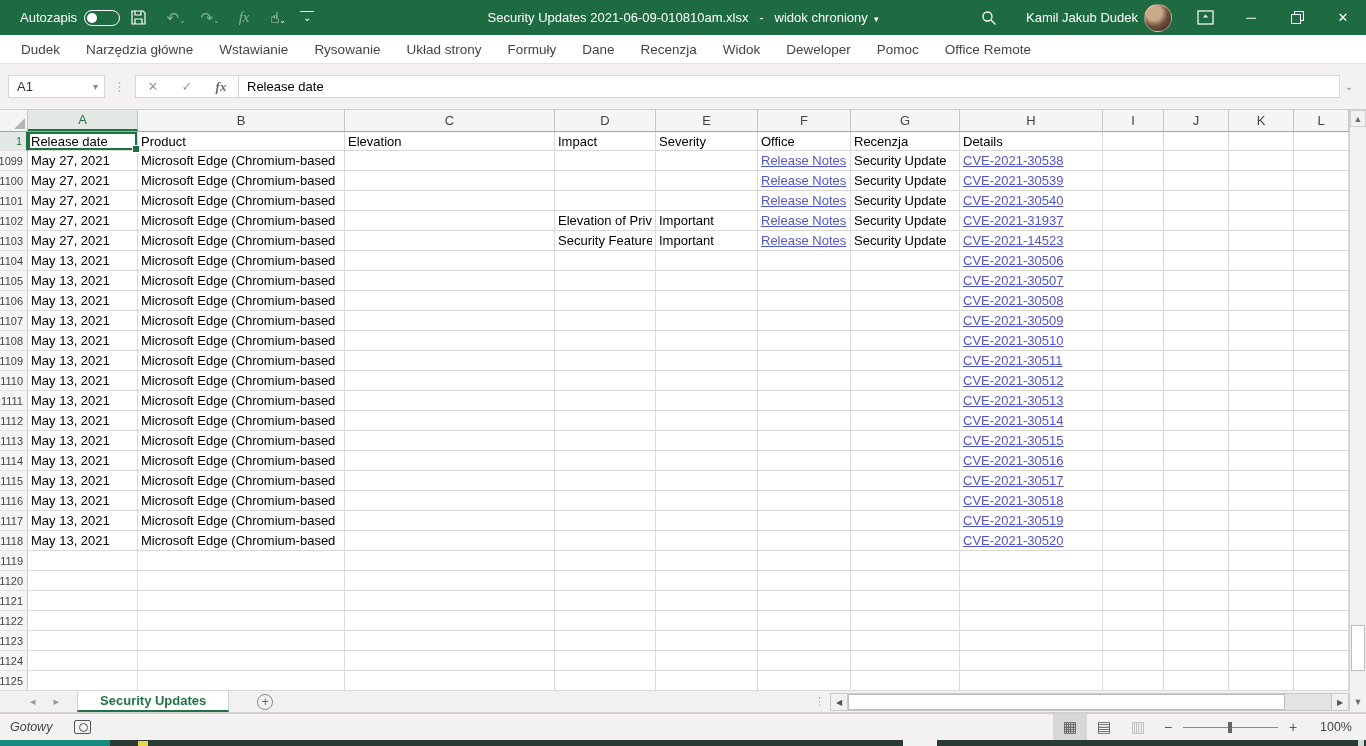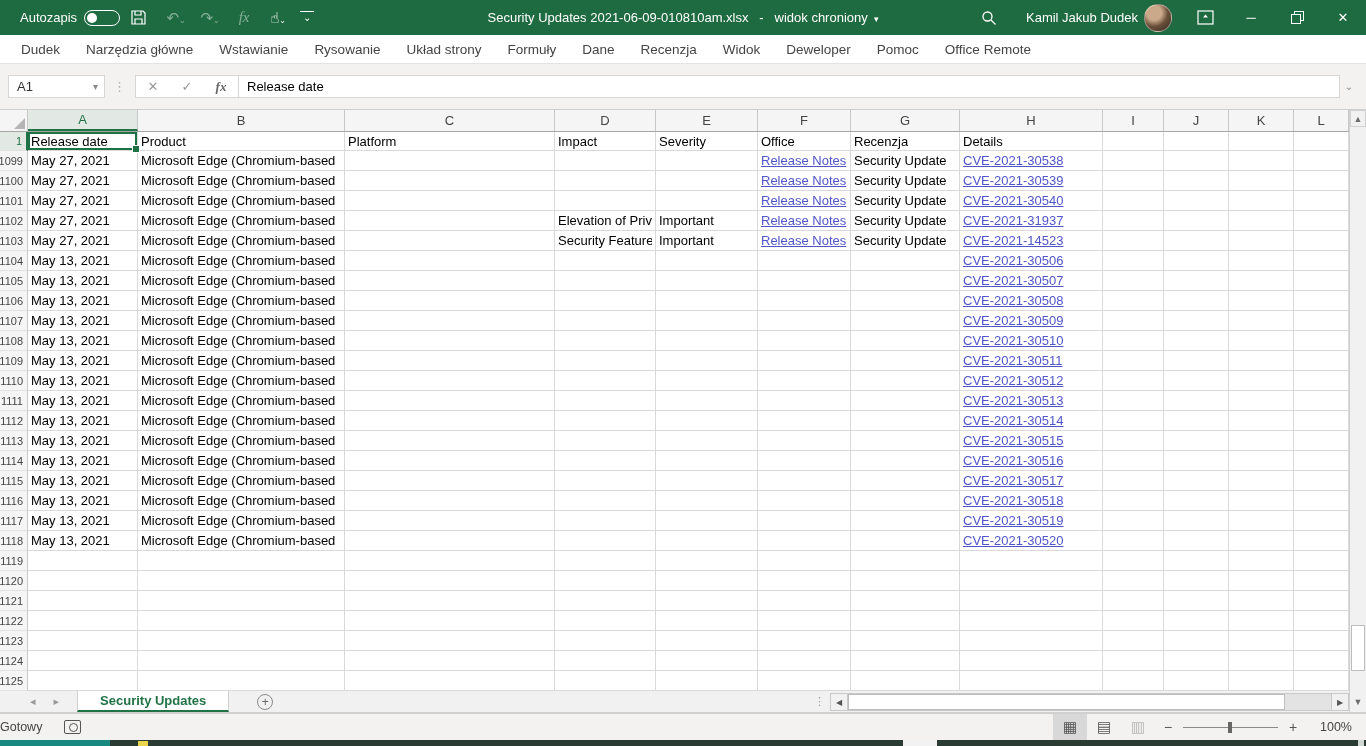--- a/index.html
+++ b/index.html
@@ -96,21 +96,21 @@
   .hs-track { flex:1; background:#e3e3e3; border-top:1px solid #c9c9c9; border-bottom:1px solid #c9c9c9;
     position:relative; }
   .hs-thumb { position:absolute; left:0; top:0; bottom:0; width:437px; background:#fff; border:1px solid #bdbdbd; }
   .tab-corner { position:absolute; right:0; width:17px; top:0; bottom:0; background:#f1f1f1;
     border-left:1px solid #d0d0d0; display:flex; align-items:center; justify-content:center;
     color:#6d6d6d; font-size:9px; }
 
   
   .statusbar { height:27px; background:#f3f2f1; border-top:1px solid #d0d0d0; display:flex;
     align-items:center; font-size:12.5px; color:#444; }
-  .sb-mode { padding-left:0; }
+  .sb-mode { padding-left:10px;font-style:italic; }
   .sb-macro { margin-left:22px; width:17px; height:14px; border:1px solid #555; border-radius:2px;
     position:relative; }
   .sb-macro::after { content:""; position:absolute; left:4px; top:2px; width:7px; height:7px;
     border:1px solid #555; border-radius:50%; }
   .sb-right { margin-left:auto; display:flex; align-items:center; padding-right:14px; }
   .sb-view { width:34px; height:27px; display:flex; align-items:center; justify-content:center;
     font-size:15px; color:#555; }
   .sb-view.active { background:#d8d8d8; }
   .sb-view.faded { color:#b7b7b7; }
   .zoom-minus,.zoom-plus { width:26px; text-align:center; color:#555; font-size:14px; }
@@ -236,21 +236,21 @@
     <div class="grid-body">
         <div class="row first">
           <div class="rowhdr active">1</div>
           <div class="cell sel" style="width: 110px;">
             <span class="txt">Release date</span>
           </div>
           <div class="cell" style="width: 207px;">
             <span class="txt">Product</span>
           </div>
           <div class="cell" style="width: 210px;">
-            <span class="txt">Platform</span>
+            <span class="txt">Elevation</span>
           </div>
           <div class="cell" style="width: 101px;">
             <span class="txt">Impact</span>
           </div>
           <div class="cell" style="width: 102px;">
             <span class="txt">Severity</span>
           </div>
           <div class="cell" style="width: 93px;">
             <span class="txt">Office</span>
           </div>

